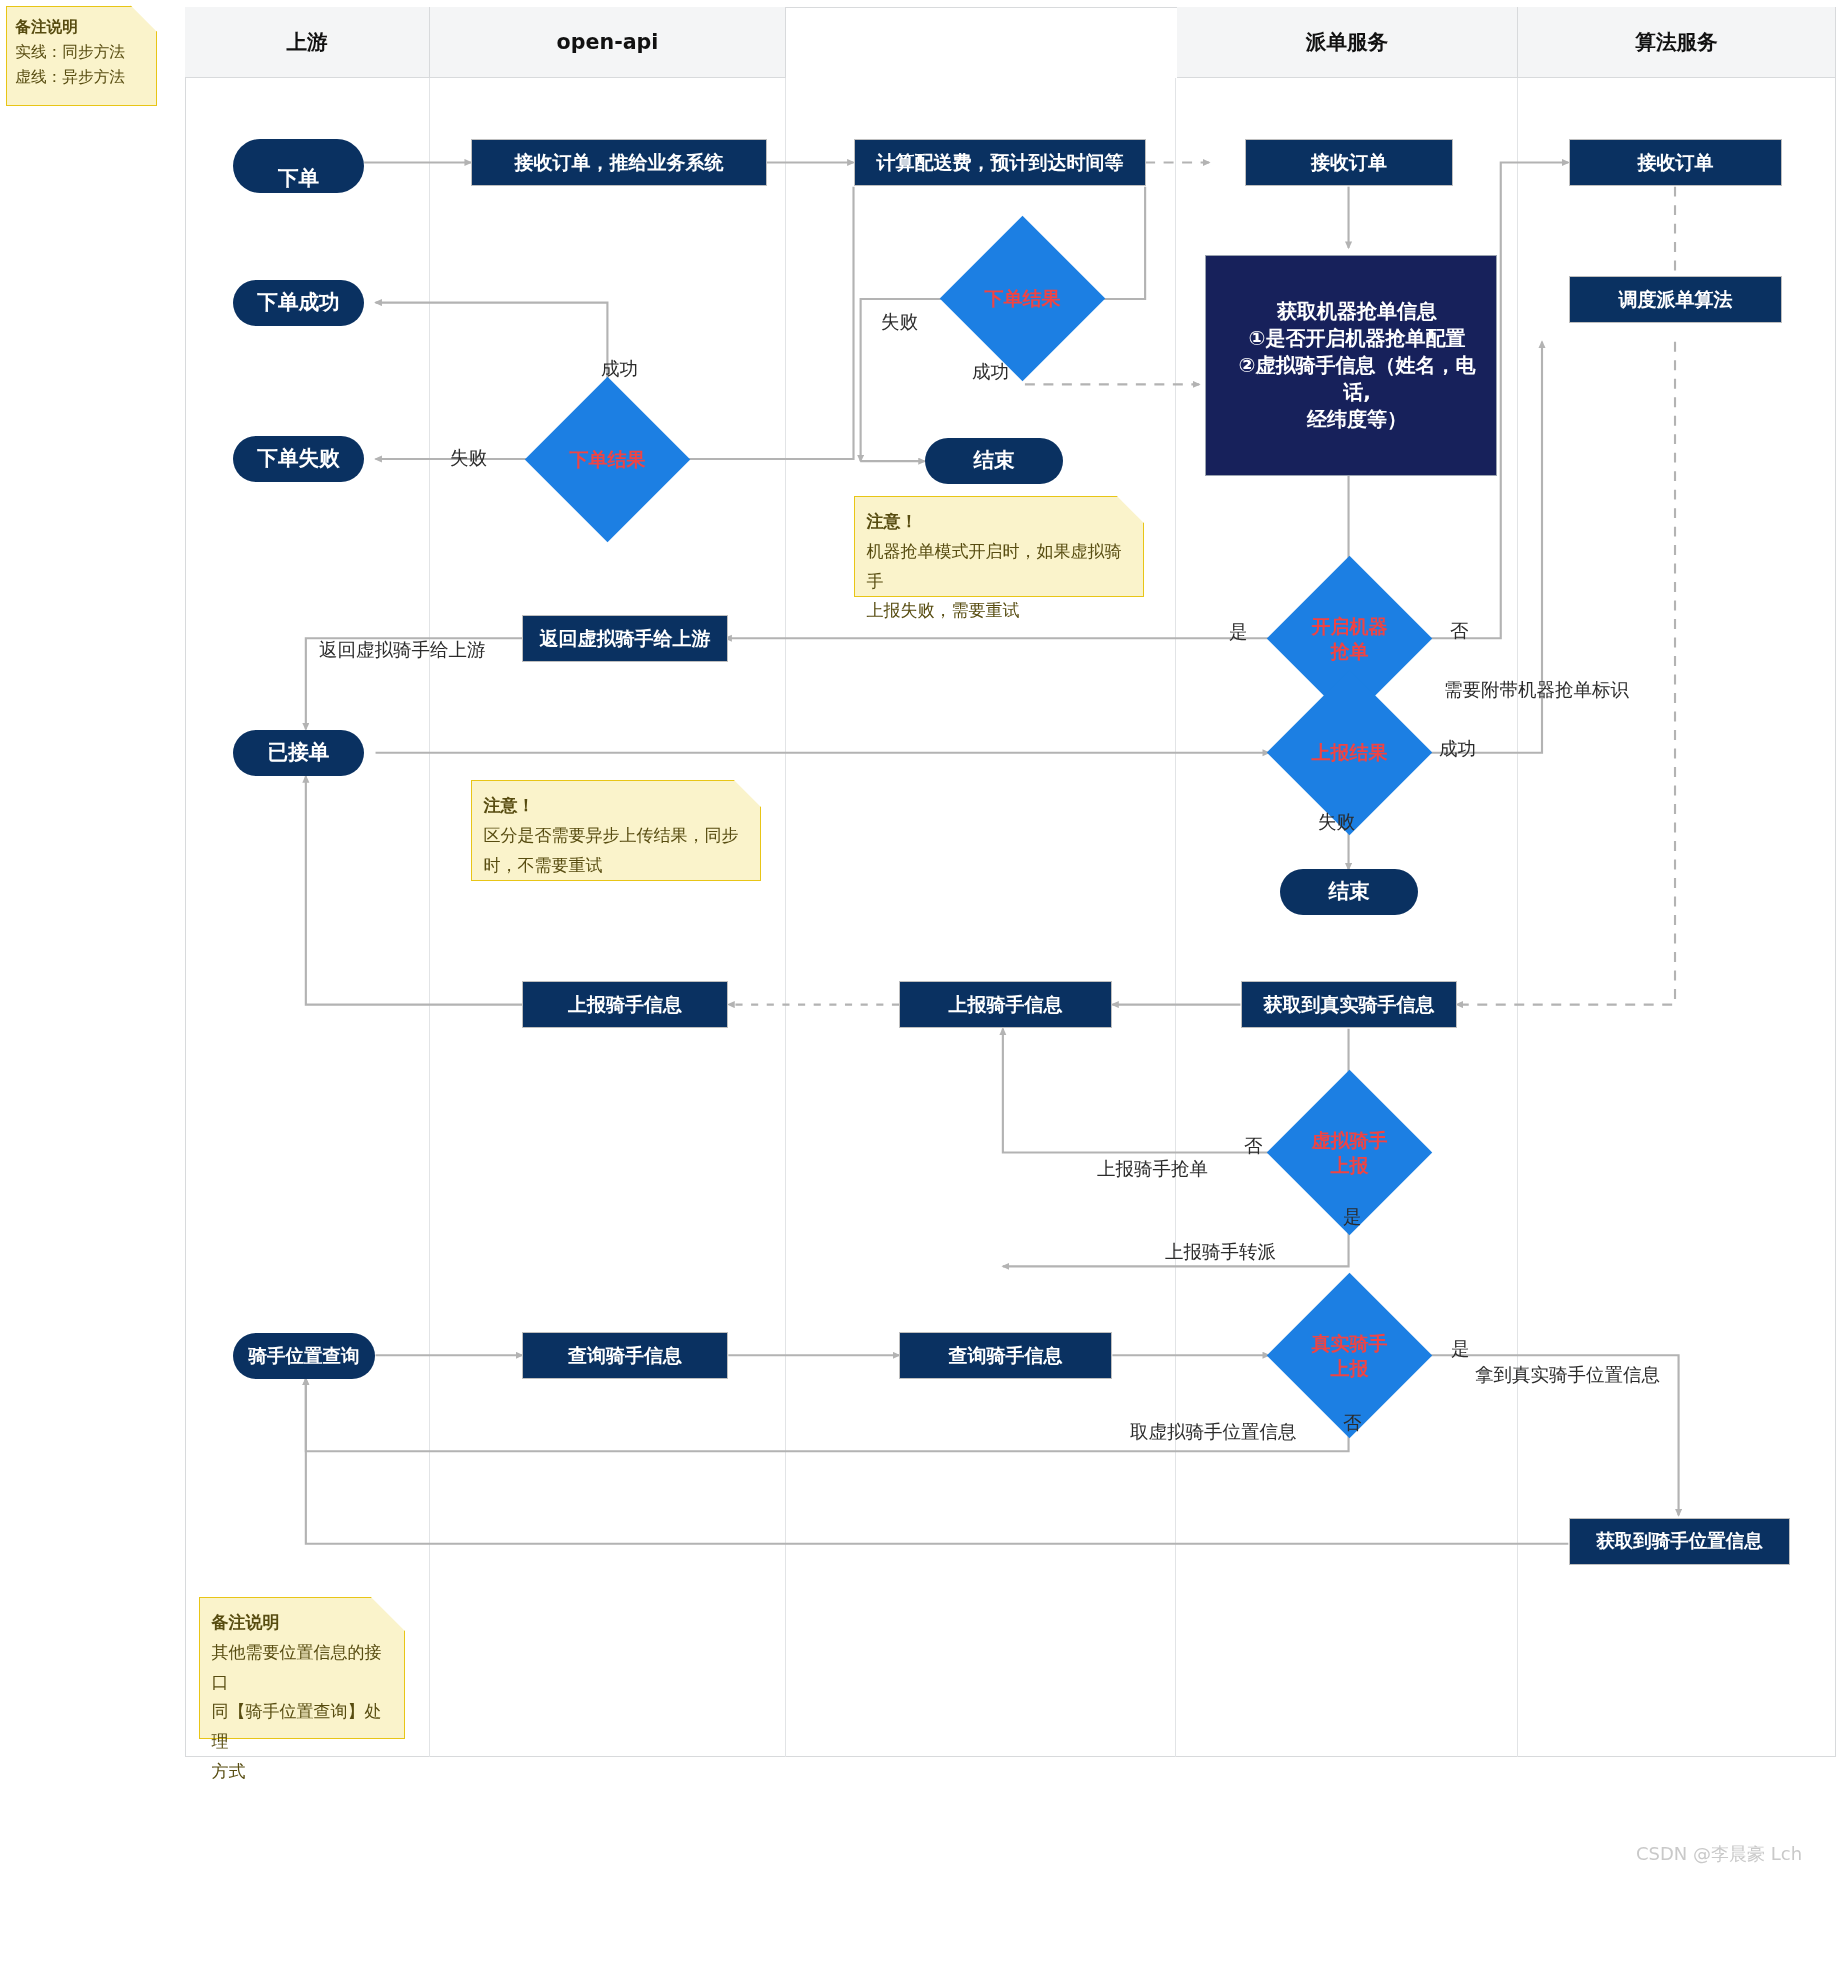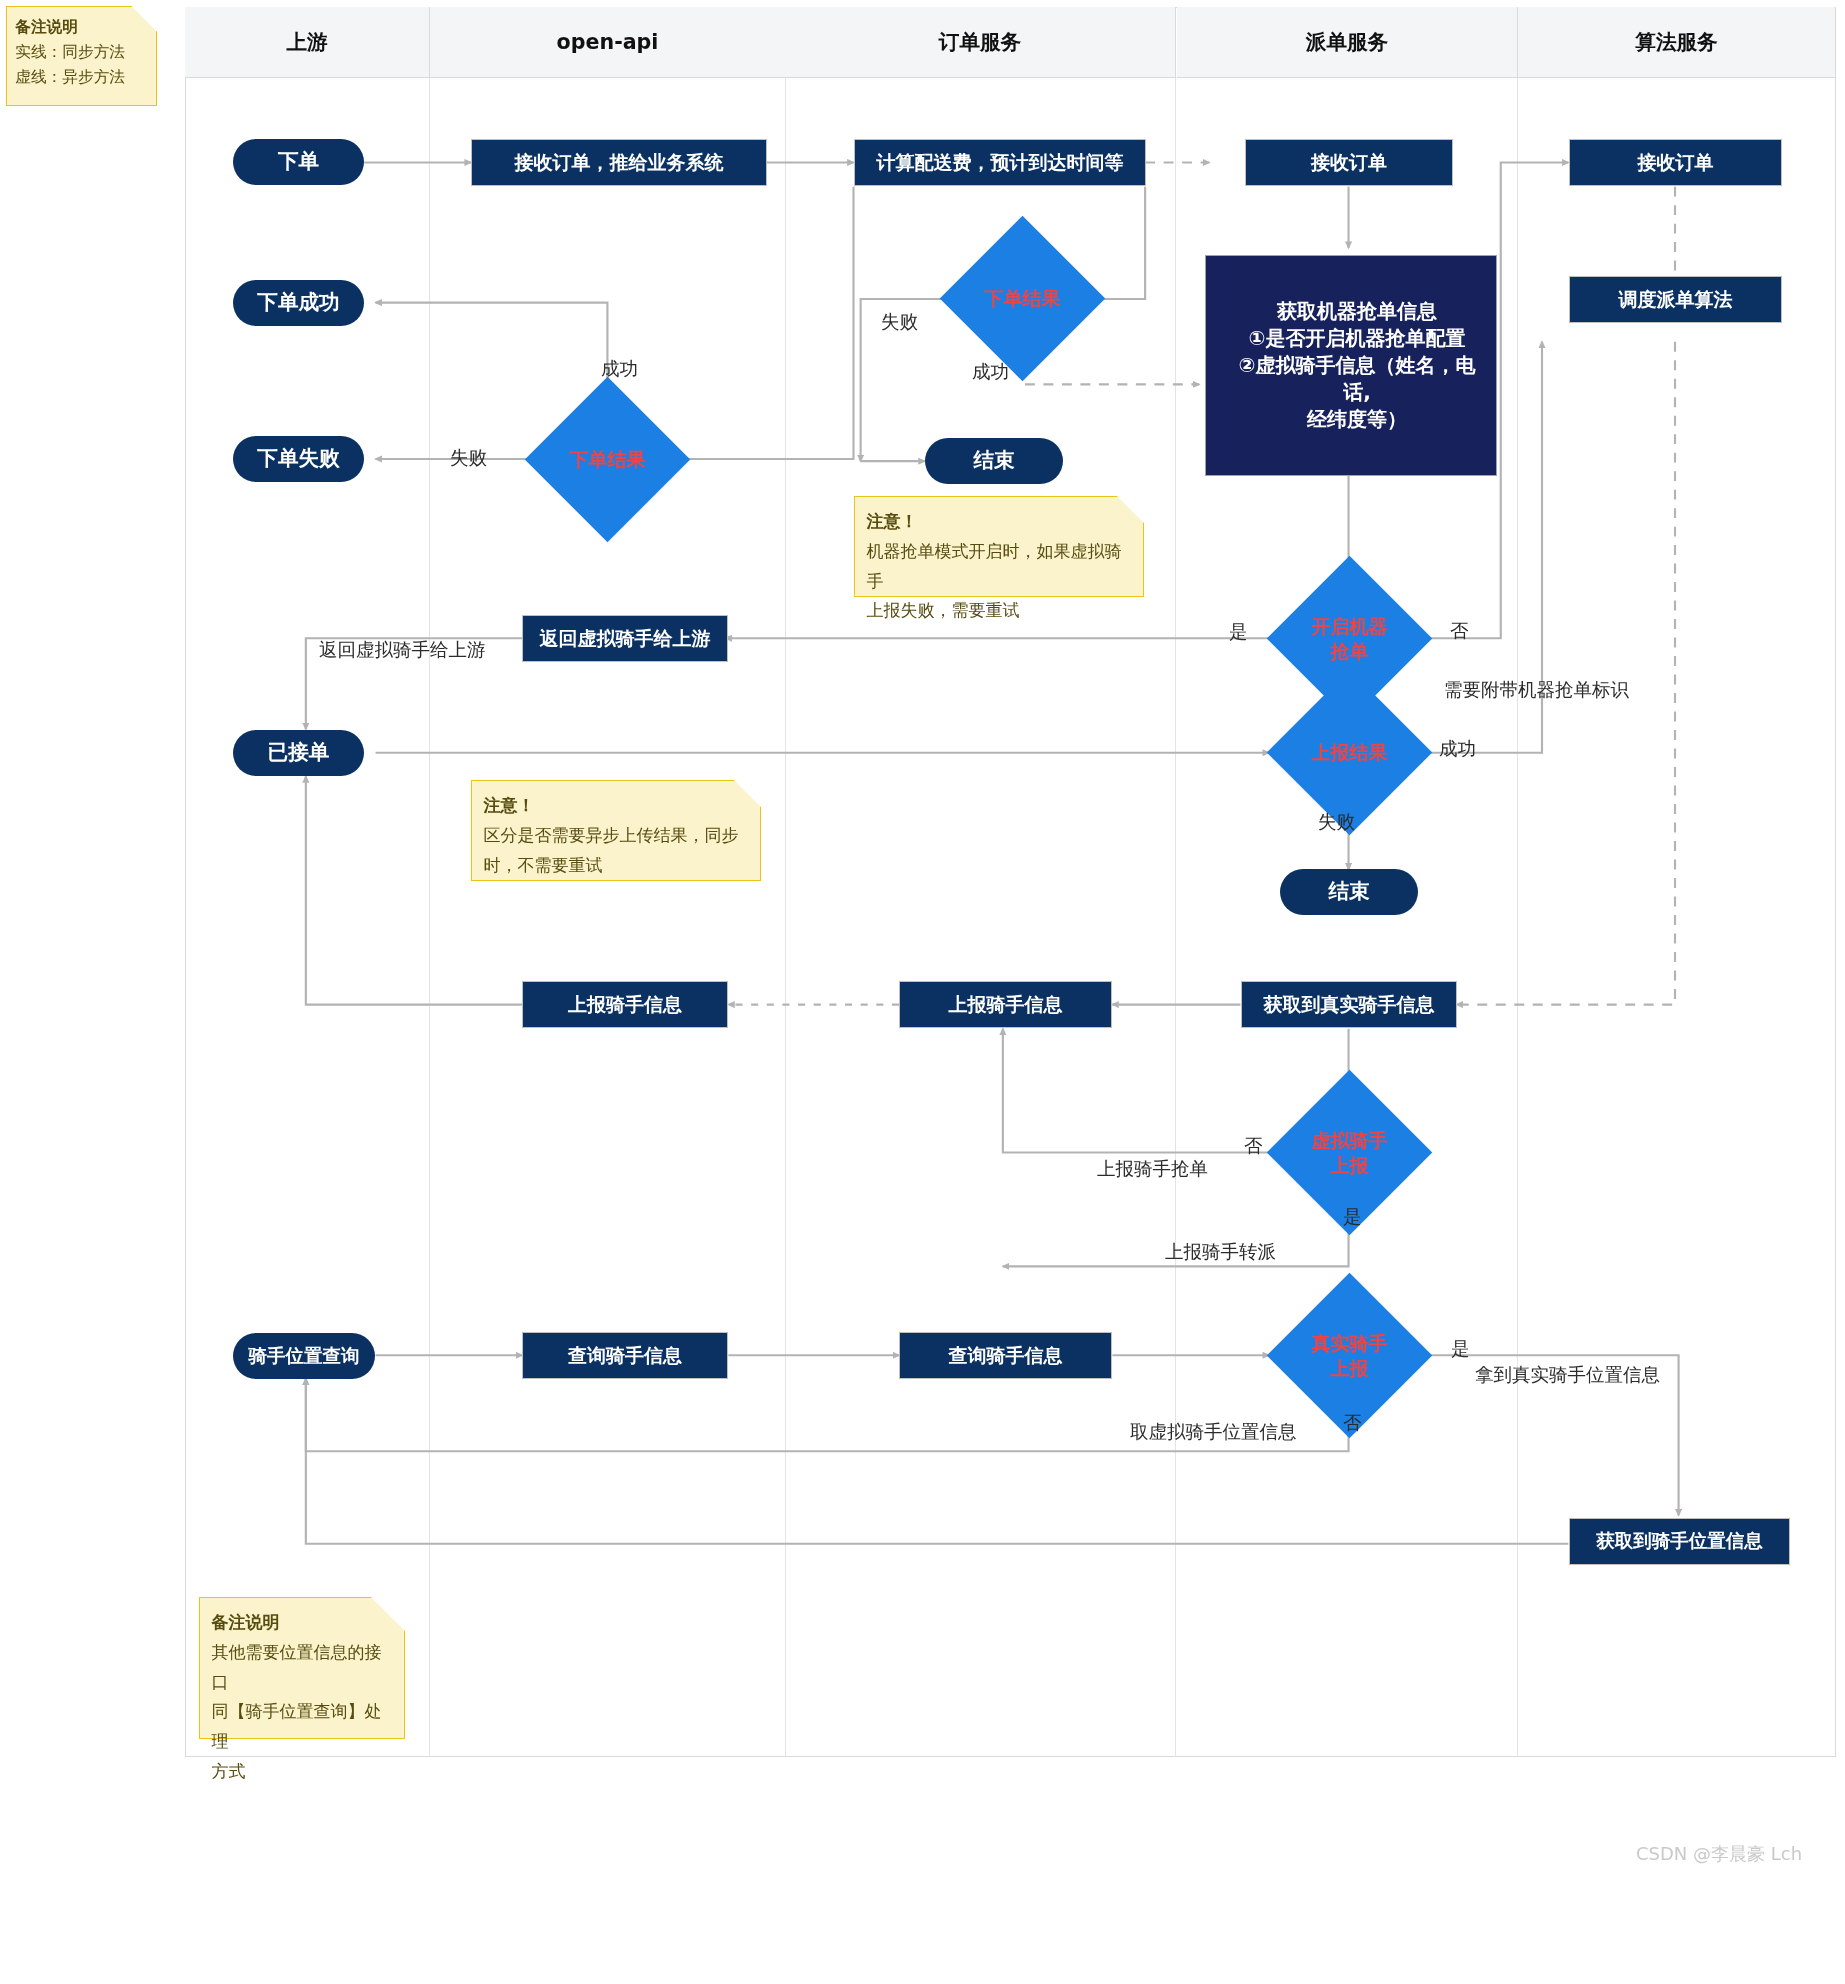--- a/index.html
+++ b/index.html
@@ -143,23 +143,20 @@
 <div id="canvas">
 
   <div class="pool-frame" style="left:185px; top:7.1px; width:1651px; height:1750px;"></div>
 
   <div class="lane-header" style="left:185px; top:7.1px; width:245px; height:71px;">
     <span>上游</span>
   </div>
   <div class="lane-header" style="left:430px; top:7.1px; width:356px; height:71px;">
     <span>open-api</span>
   </div>
-  <div class="lane-header" style="left:785px; top:7.1px; width:391px; height:71px;">
-    <span>订单服务</span>
-  </div>
   <div class="lane-header" style="left:1177px; top:7.1px; width:341px; height:71px;">
     <span>派单服务</span>
   </div>
   <div class="lane-header" style="left:1518px; top:7.1px; width:317px; height:71px; border-right:none;">
     <span>算法服务</span>
   </div>
 
   <div class="lane-body" style="left:185px; top:78px; width:245px; height:1679px;"></div>
   <div class="lane-body" style="left:430px; top:78px; width:356px; height:1679px;"></div>
   <div class="lane-body" style="left:785px; top:78px; width:391px; height:1679px;"></div>
@@ -239,21 +236,21 @@
     </g>
   </svg>
 
   <div class="note" style="left:5.7px; top:5.7px; width:151px; height:100px; font-size:15.7px; line-height:1.6; padding:7.1px 8.5px;">
     <span class="note-title">备注说明</span>
     <span class="note-line">实线：同步方法</span>
     <span class="note-line">虚线：异步方法</span>
     <span class="note-fold-bg" style="width:25.6px; height:25.6px; clip-path:polygon(100% 0, 0 0, 100% 100%);"></span>
   </div>
 
-  <div class="node term-node" style="left:233px; top:139px; width:131px; height:46px;">
+  <div class="node term-node" style="left:233px; top:139px; width:131px; height:54px;align-items:flex-end;">
     <span>下单</span>
   </div>
 
   <div class="node term-node" style="left:233px; top:280px; width:131px; height:46px;">
     <span>下单成功</span>
   </div>
 
   <div class="node term-node" style="left:233px; top:436px; width:131px; height:46px;">
     <span>下单失败</span>
   </div>

